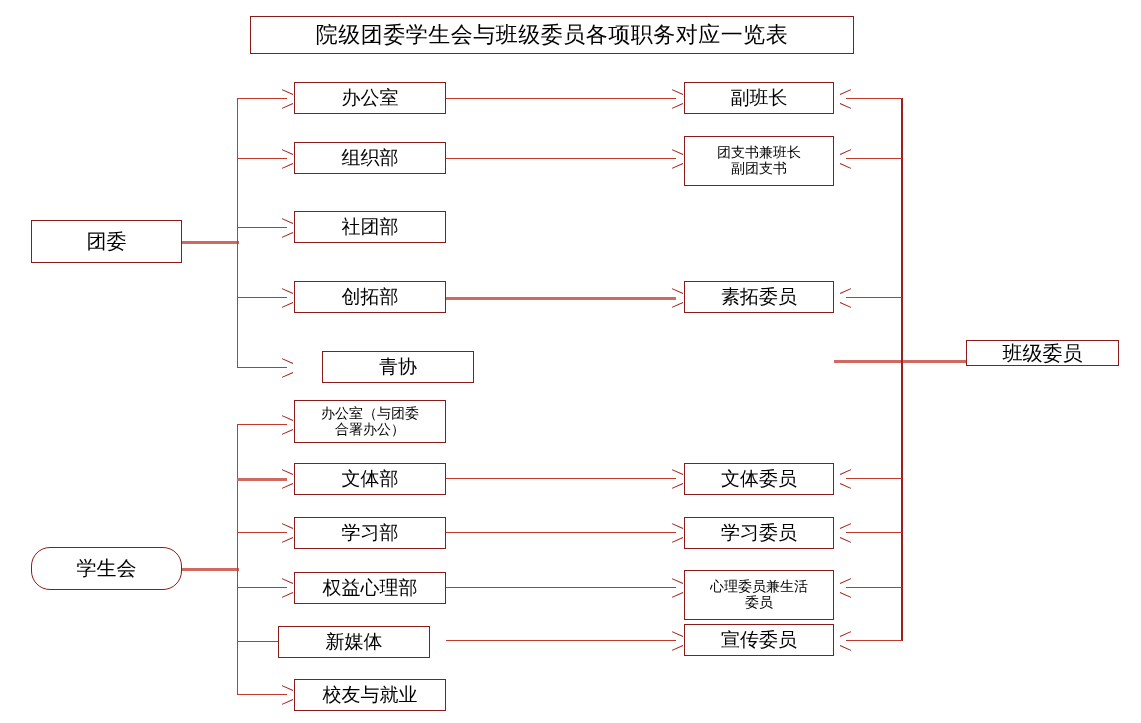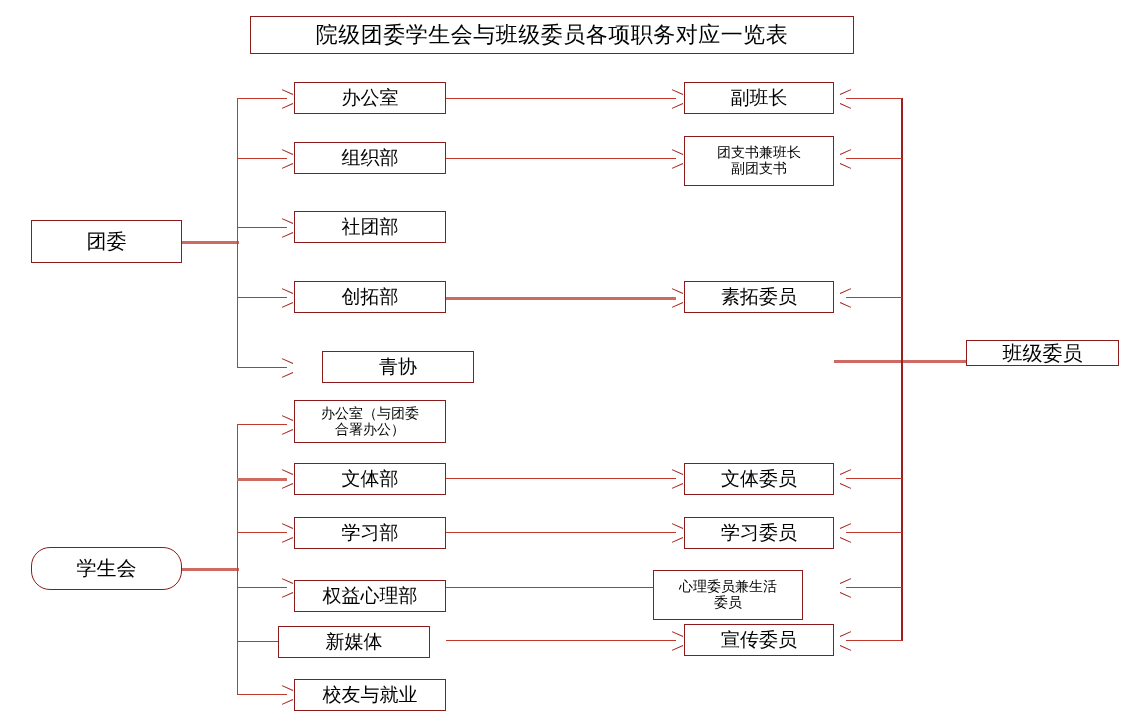--- a/index.html
+++ b/index.html
@@ -103,31 +103,31 @@
   <div class="node md" style="left:294px;top:82px;width:152px;height:32px;">办公室</div>
   <div class="node md" style="left:294px;top:142px;width:152px;height:32px;">组织部</div>
   <div class="node md" style="left:294px;top:211px;width:152px;height:32px;">社团部</div>
   <div class="node md" style="left:294px;top:281px;width:152px;height:32px;">创拓部</div>
   <div class="node md" style="left:294px;top:351px;width:152px;height:32px;margin-left:28px;">青协</div>
 
   <div class="node sm" style="left:294px;top:400px;width:152px;height:43px;">办公室（与团委
 合署办公）</div>
   <div class="node md" style="left:294px;top:463px;width:152px;height:32px;">文体部</div>
   <div class="node md" style="left:294px;top:517px;width:152px;height:32px;">学习部</div>
-  <div class="node md" style="left:294px;top:572px;width:152px;height:32px;margin-top:8px;">权益心理部</div>
+  <div class="node md" style="left:294px;top:572px;width:152px;height:32px;">权益心理部</div>
   <div class="node md" style="left:278px;top:626px;width:152px;height:32px;">新媒体</div>
   <div class="node md" style="left:294px;top:679px;width:152px;height:32px;">校友与就业</div>
 
   <div class="node md" style="left:684px;top:82px;width:150px;height:32px;">副班长</div>
   <div class="node sm" style="left:684px;top:136px;width:150px;height:50px;">团支书兼班长
 副团支书</div>
   <div class="node md" style="left:684px;top:281px;width:150px;height:32px;">素拓委员</div>
   <div class="node md" style="left:684px;top:463px;width:150px;height:32px;">文体委员</div>
   <div class="node md" style="left:684px;top:517px;width:150px;height:32px;">学习委员</div>
-  <div class="node sm" style="left:653px;top:570px;width:150px;height:50px;">心理委员兼生活
+  <div class="node sm" style="left:684px;top:570px;width:150px;height:50px;">心理委员兼生活
 委员</div>
   <div class="node md" style="left:684px;top:624px;width:150px;height:32px;">宣传委员</div>
 
   <div class="hline thick" style="left:182px;top:241px;width:57px;"></div>
   <div class="vline" style="left:237px;top:98px;height:270px;"></div>
 
   <div class="hline" style="left:237px;top:98px;width:50px;"></div>
   <div class="arrow right" style="left:281px;top:93px;"></div>
 
   <div class="hline" style="left:237px;top:158px;width:50px;"></div>

